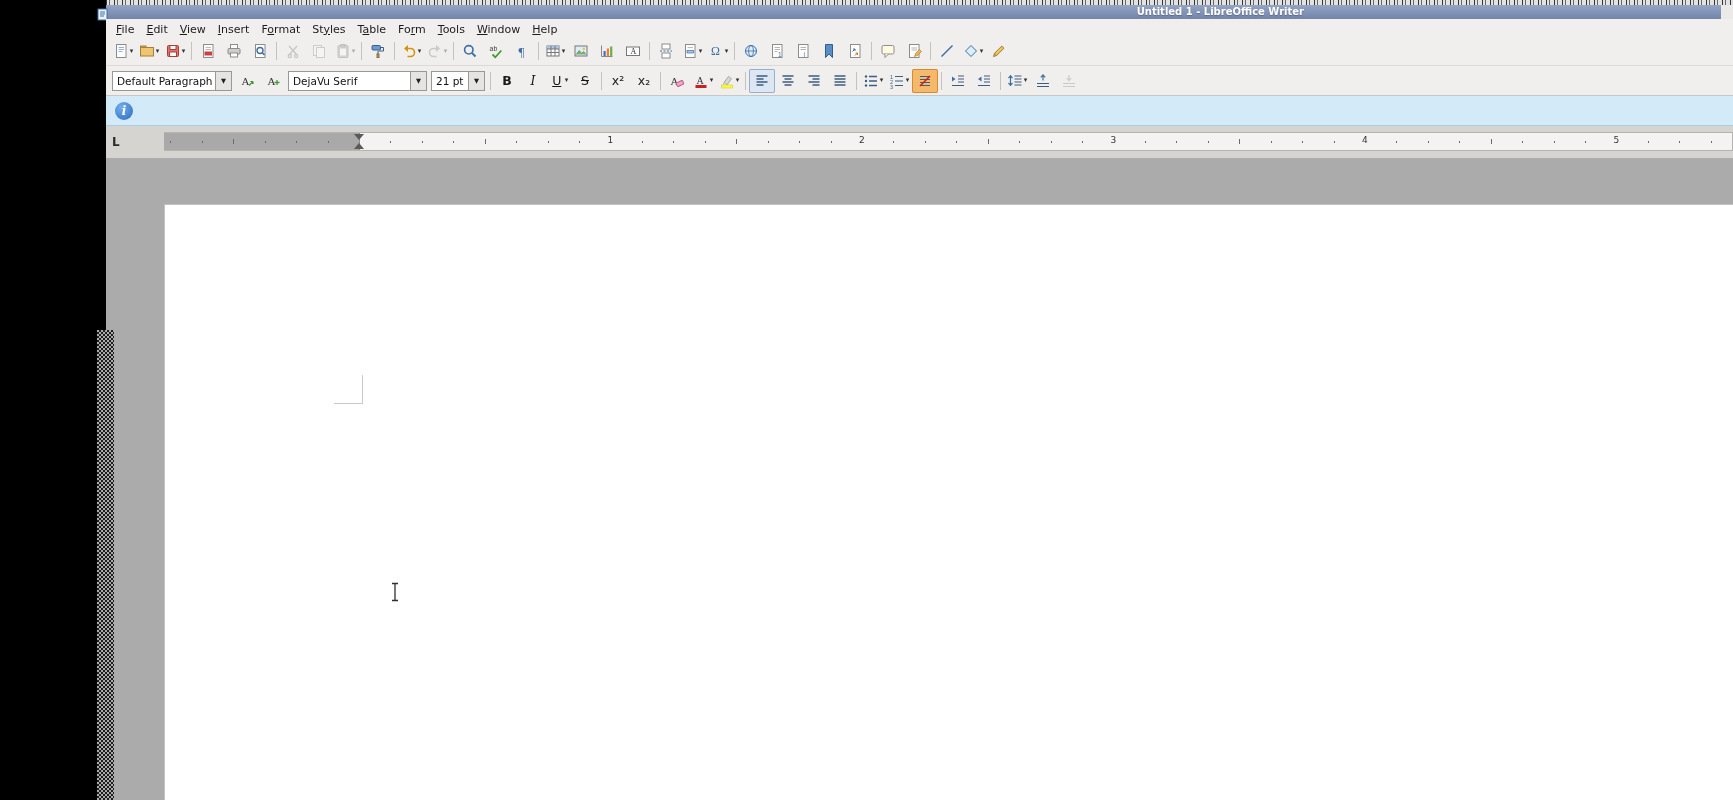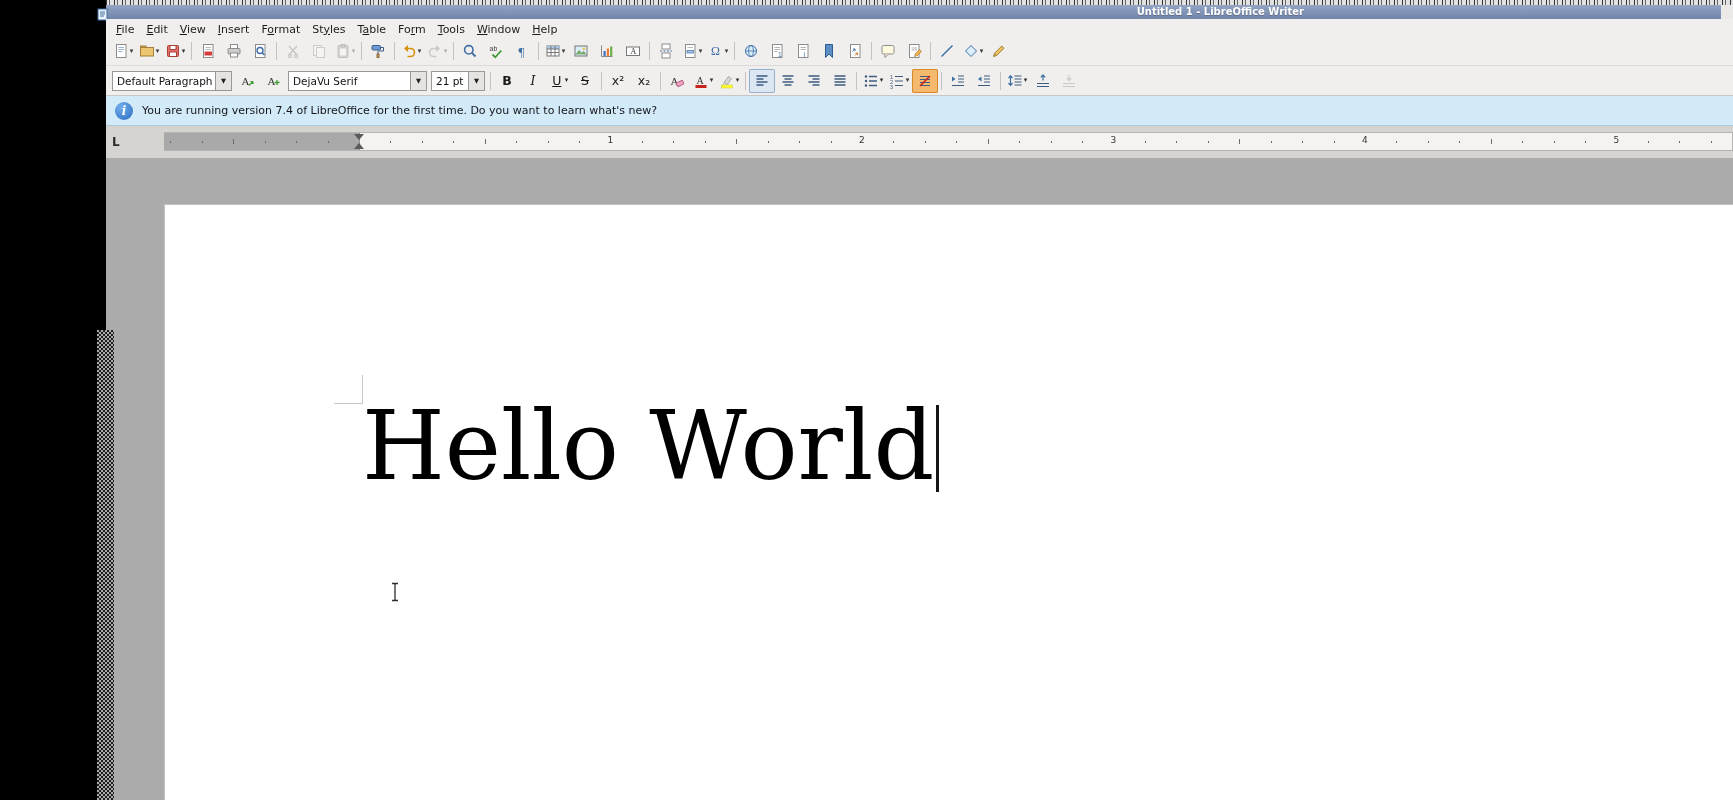--- a/index.html
+++ b/index.html
@@ -597,21 +597,20 @@
           <svg viewBox="0 0 16 16" width="16" height="16" xmlns="http://www.w3.org/2000/svg">
             <path d="M2 10.5h12M2 13.5h12" stroke="#888" stroke-width="1.2"></path>
             <path d="M8 2v5.5M5.8 5.2L8 7.7l2.2-2.5" fill="none" stroke="#888" stroke-width="1.2"></path>
           </svg>
         </span>
       </div>
     </div>
 
   <div class="infobar">
     <span class="info-icon">i</span>
-    <span class="info-text">You are running version 7.4 of LibreOffice for the first time. Do you want to learn what's new?</span>
   </div>
 
   <div class="ruler-row">
     <span class="tab-selector">L</span>
     <div class="ruler" id="ruler">
       <div class="ruler-margin"></div>
       <div class="tri-down"></div>
       <div class="tri-up"></div>
     <i class="tick minor" style="left: 6.375px;"></i>
         <i class="tick minor" style="left: 37.8125px;"></i>
@@ -661,21 +660,20 @@
         <span class="ruler-num" style="left: 1449.5px;">5</span>
         <i class="tick minor" style="left: 1483.94px;"></i>
         <i class="tick minor" style="left: 1515.38px;"></i>
         <i class="tick minor" style="left: 1546.81px;"></i>
       </div>
   </div>
 
   <div class="doc-area">
     <div class="page">
       <div class="corner-mark"></div>
-      <div class="doc-text"><span>Hello World</span><span class="caret"></span></div>
     </div>
     <div class="ibeam">
       <svg viewBox="0 0 12 20" width="12" height="20">
         <g stroke="#fff" stroke-width="3" fill="none">
             <path d="M3 1.5h6M3 18.5h6M6 1.5v17"></path>
           </g>
         <g stroke="#2e2e2e" stroke-width="1.3" fill="none">
             <path d="M3 1.5h6M3 18.5h6M6 1.5v17"></path>
           </g>
       </svg>

